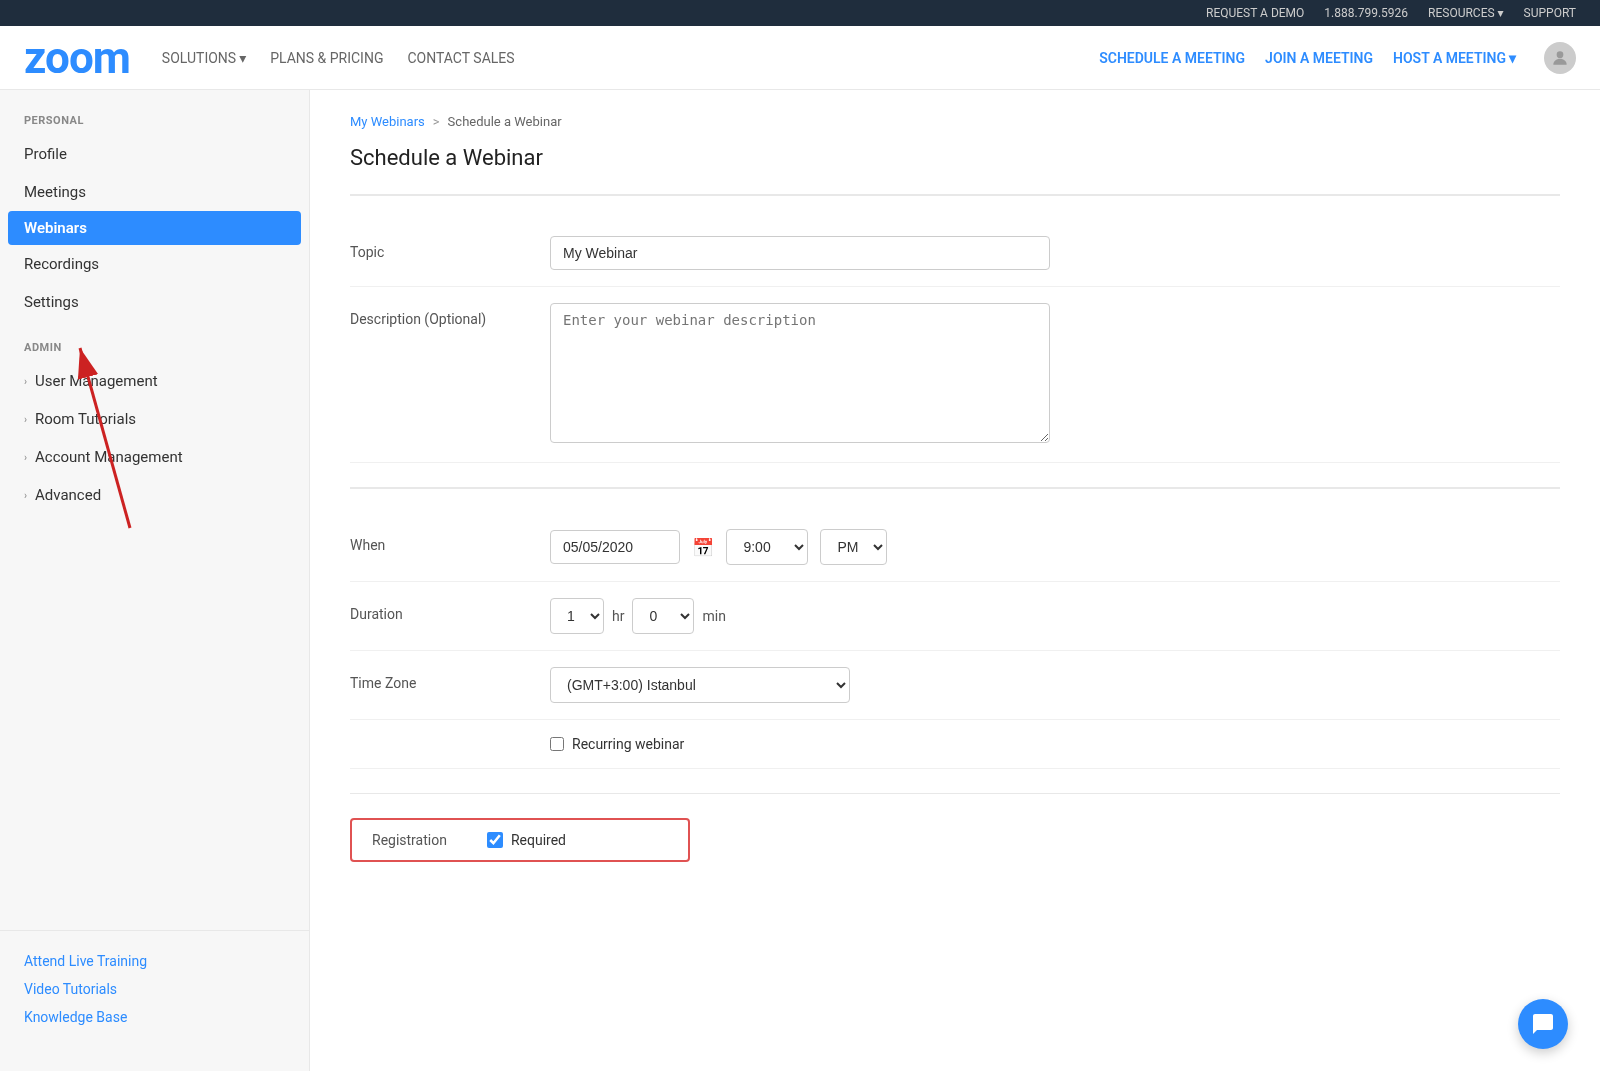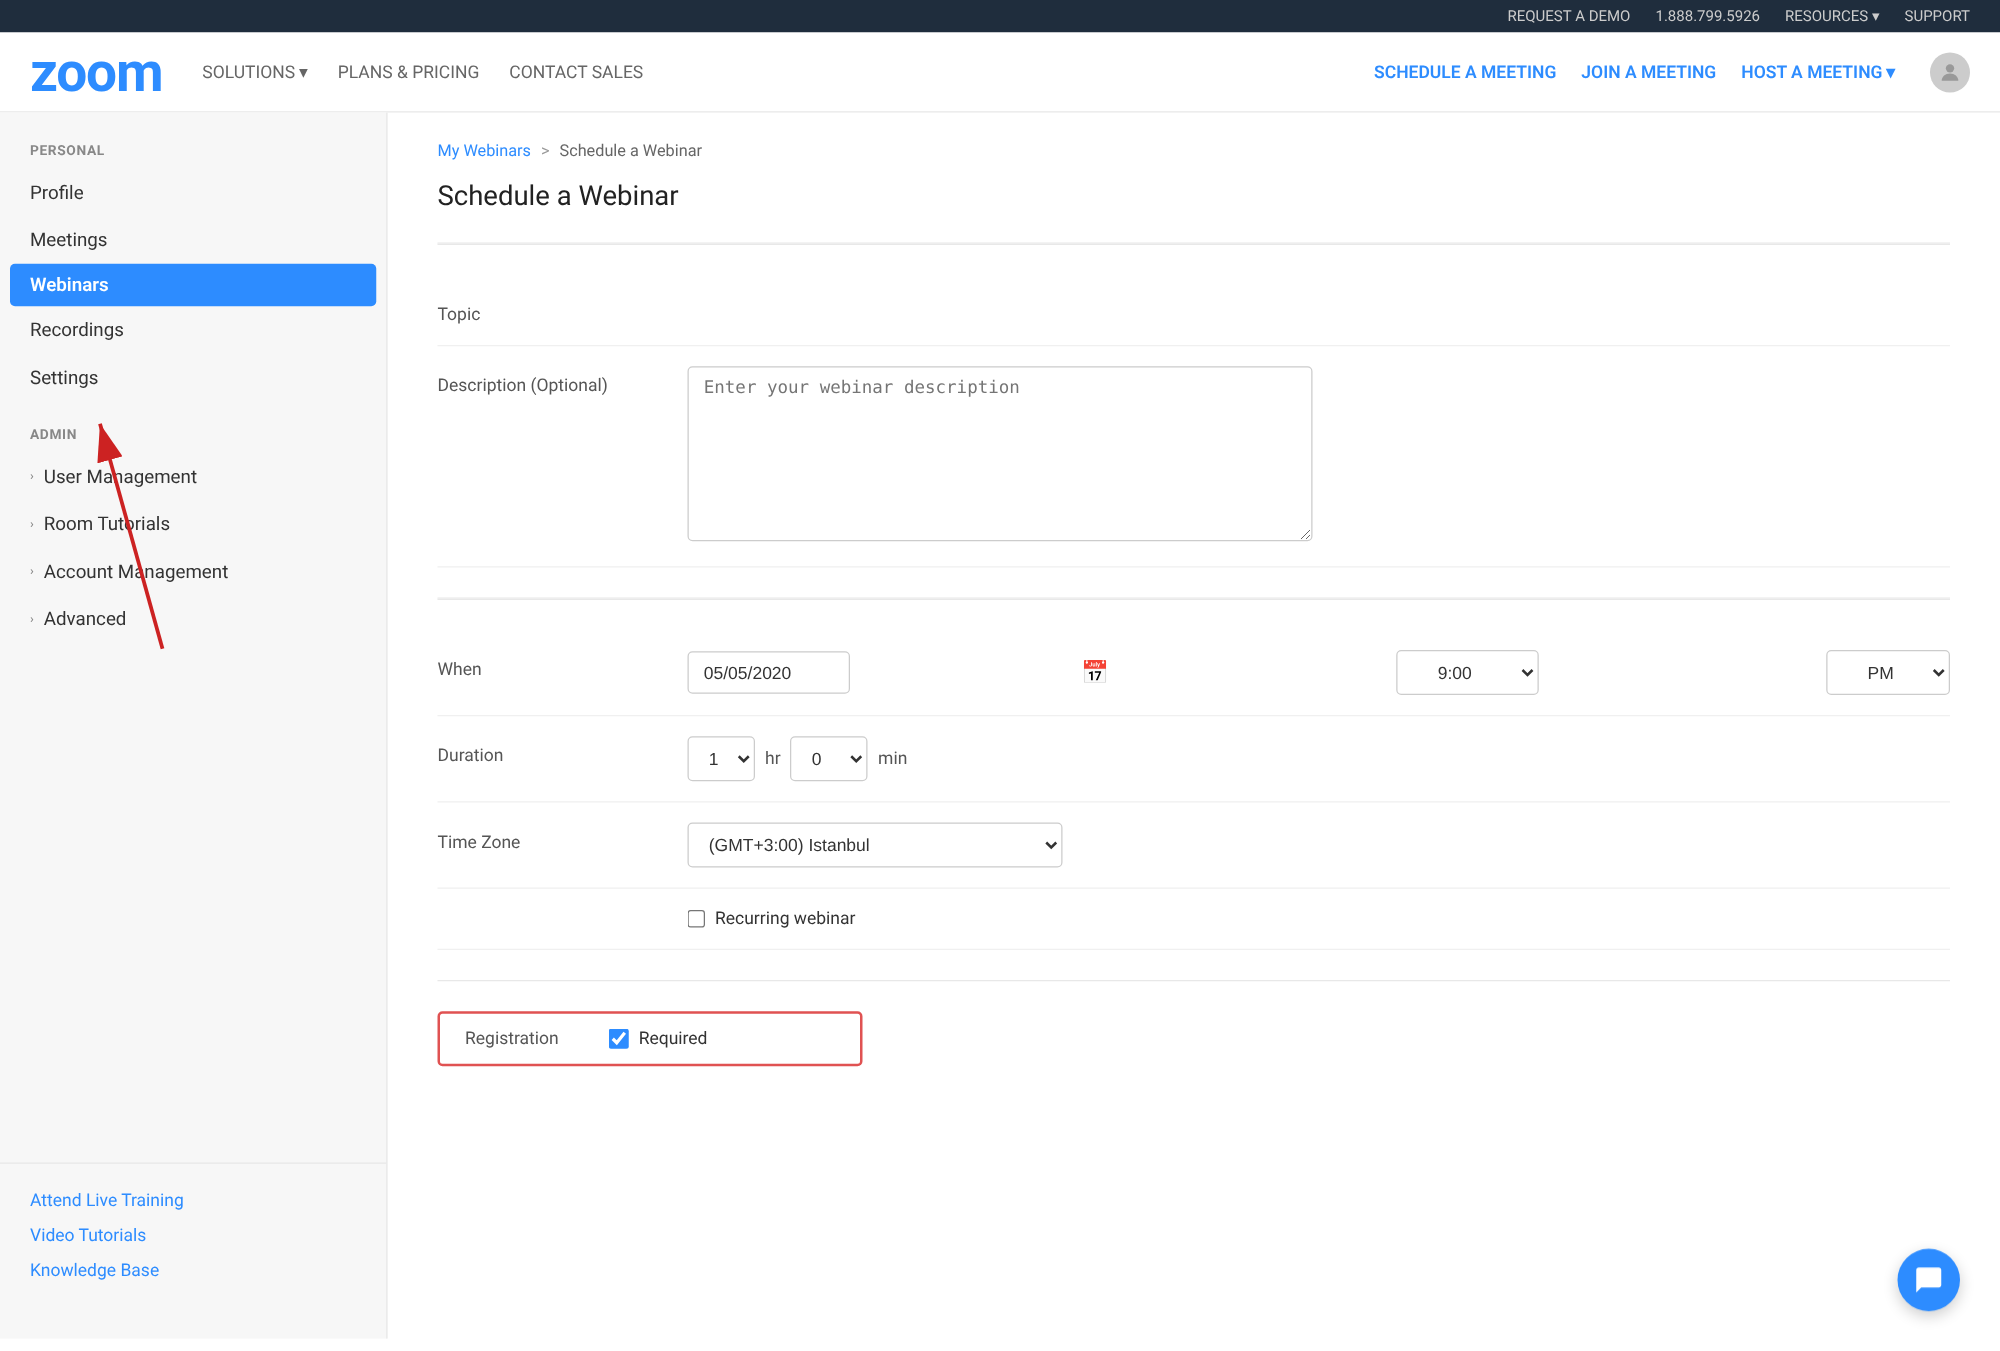--- a/index.html
+++ b/index.html
@@ -161,45 +161,44 @@
       padding: 8px 12px;
       border: 1px solid #ccc;
       border-radius: 4px;
       font-size: 14px;
       color: #999;
       resize: vertical;
       outline: none;
     }
 
     
-    .when-controls { display: flex; align-items: center; gap: 0; justify-content: space-between; }
+    .when-controls { display: flex; align-items: center; gap: 12px; }
     .date-input {
       padding: 8px 12px;
       border: 1px solid #ccc;
       border-radius: 4px;
       font-size: 14px;
       outline: none;
       color: #333;
       width: 130px;
     }
     .calendar-icon {
       font-size: 18px;
       cursor: pointer;
       color: #e06060;
     }
     .time-select {
-      padding: 8px 28px;
+      padding: 8px 12px;
       border: 1px solid #ccc;
       border-radius: 4px;
       font-size: 14px;
       outline: none;
       color: #333;
       background: #fff;
       cursor: pointer;
-      margin-left: 45px;
     }
 
     
     .duration-controls { display: flex; align-items: center; gap: 8px; }
     .duration-select {
       padding: 8px 12px;
       border: 1px solid #ccc;
       border-radius: 4px;
       font-size: 14px;
       color: #333;
@@ -371,20 +370,23 @@
     </div>
 
     <h1 class="page-title">Schedule a Webinar</h1>
 
     <hr class="divider-line">
 
     <div class="form-section">
 
       <div class="form-row">
         <div class="form-label">Topic</div>
+        <div class="form-control">
+          <input type="text" class="form-input" value="My Webinar" style="">
+        </div>
       </div>
 
       <div class="form-row">
         <div class="form-label">Description (Optional)</div>
         <div class="form-control">
           <textarea class="form-textarea" placeholder="Enter your webinar description" style=""></textarea>
         </div>
       </div>
 
     </div>

